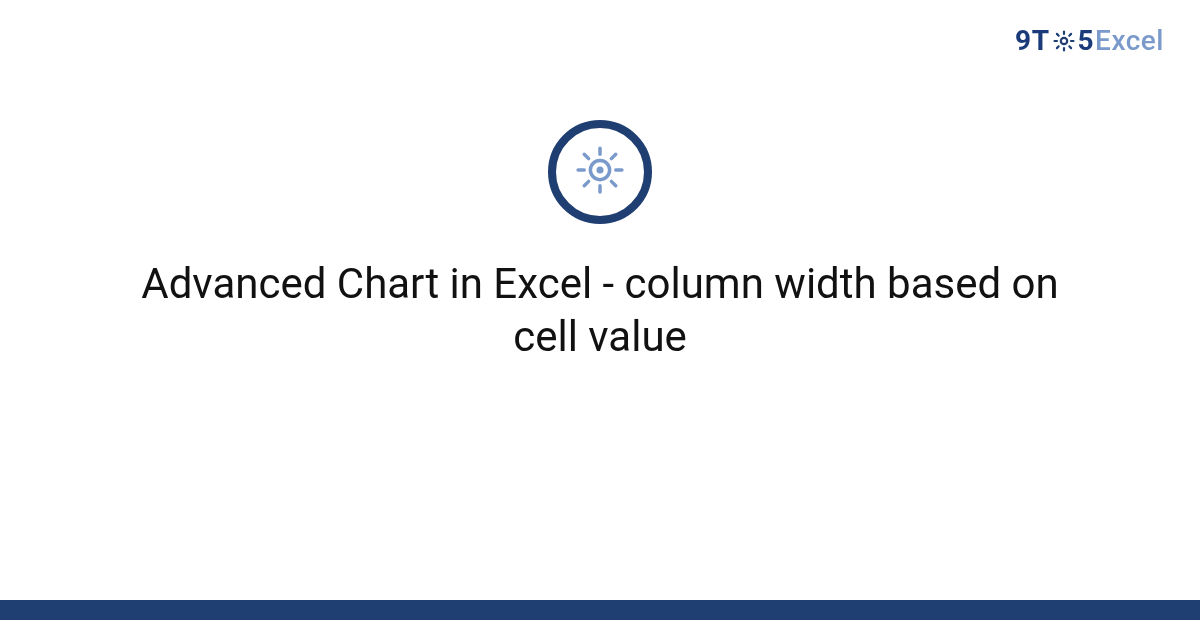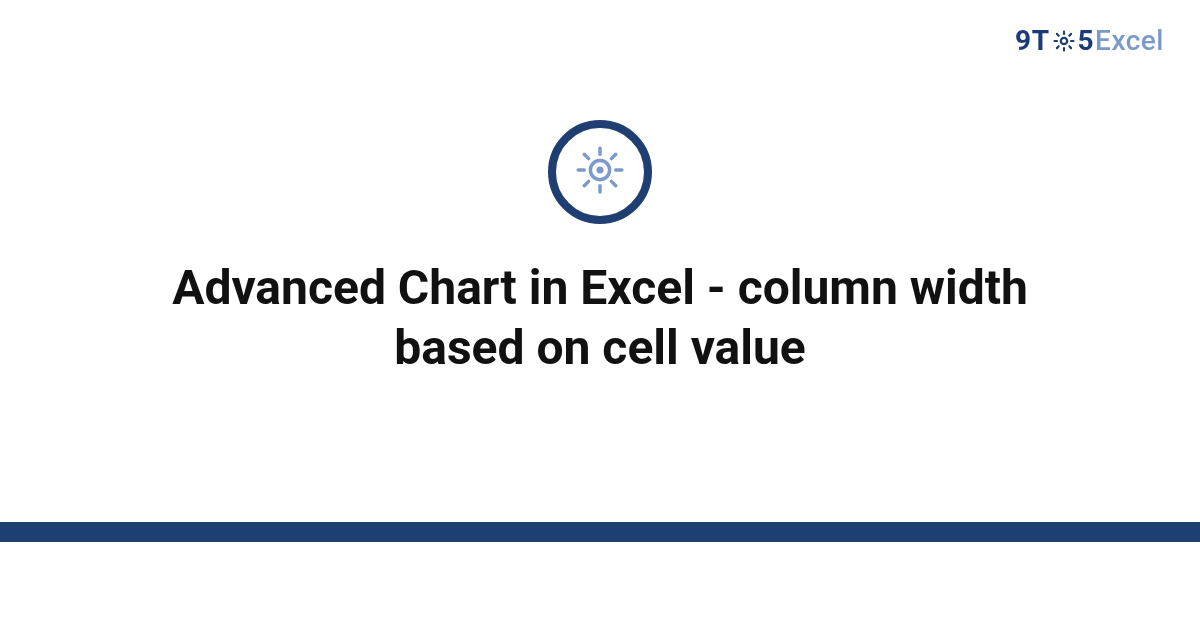--- a/index.html
+++ b/index.html
@@ -1,17 +1,17 @@
 <!DOCTYPE html>
 <html><head>
 <meta charset="utf-8">
 <style>
   * { margin: 0; padding: 0; box-sizing: border-box; }
   html, body { width: 1200px; height: 630px; font-family: -apple-system, BlinkMacSystemFont, "Segoe UI", Roboto, Helvetica, Arial, sans-serif; background: #ffffff; overflow: hidden; }
-  .page { position: relative; width: 1200px; height: 542px; padding-left: 24px; }
+  .page { position: relative; width: 1200px; height: 620px; padding-left: 24px; }
   .brand {
     position: absolute;
     top: 24px;
     right: 36px;
     font-size: 28px;
     font-weight: 600;
     letter-spacing: 0.5px;
     display: flex;
     align-items: center;
     gap: 1px;
@@ -39,22 +39,22 @@
   .icon-ring {
     width: 104px;
     height: 104px;
     border: 8px solid #1f3f72;
     border-radius: 50%;
     display: flex;
     align-items: center;
     justify-content: center;
   }
   .title {
-    font-size: 48px;
-    font-weight: 700;
+    font-size: 42px;
+    font-weight: 400;
     color: #111111;
     text-align: center;
     line-height: 1.25;
     max-width: 980px;
   }
   .footer-bar {
     position: absolute;
     left: 0;
     right: 0;
     bottom: 0;

